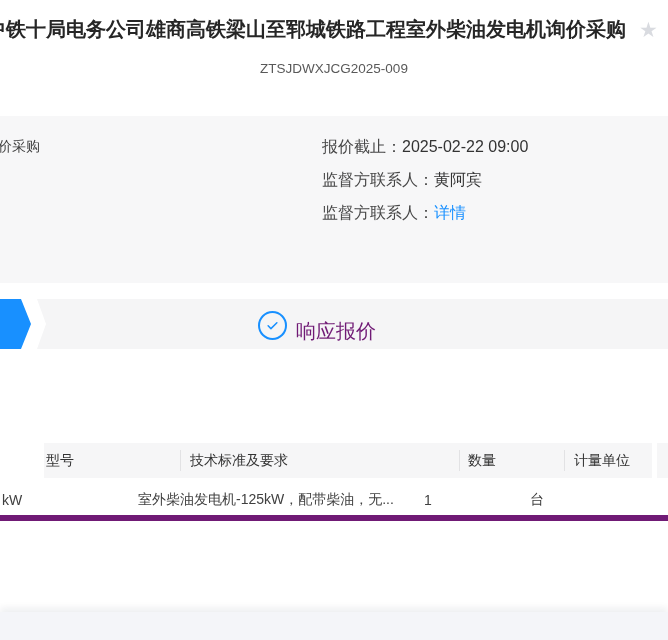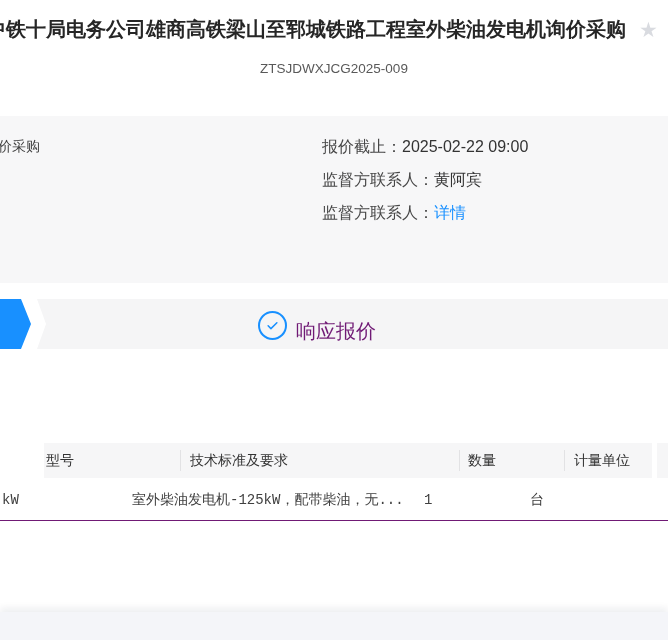--- a/index.html
+++ b/index.html
@@ -89,28 +89,28 @@
     position:absolute; top:7px; width:1px; height:21px; background:#e2e2e4;
   }
   .th-sep.s1{ left:136px; }
   .th-sep.s2{ left:415px; }
   .th-sep.s3{ left:520px; }
   .th-gap{
     position:absolute; top:0; left:608px; width:5px; height:35px; background:#fff;
   }
   .tbl-row{
     position:absolute; top:478px; left:0; width:668px; height:43px;
-    background:#fff; border-bottom:1px solid #701a75;font-family:Liberation Mono, monospace;
+    background:#fff; border-bottom:6px solid #701a75;
   }
   .td{
     position:absolute; top:0; height:43px; display:flex; align-items:center;
     font-size:14px; color:#404040; white-space:nowrap;
   }
   .td.c1{ left:2px; }
-  .td.c2{ left:132px; }
+  .td.c2{ left:138px; }
   .td.c3{ left:424px; }
   .td.c4{ left:530px; }
 
   
   .footer-bar{
     position:absolute; top:612px; left:0; width:668px; height:28px;
     background:#f4f5f9;
     box-shadow:0 -4px 7px rgba(20,30,60,0.07);
   }
 </style>

